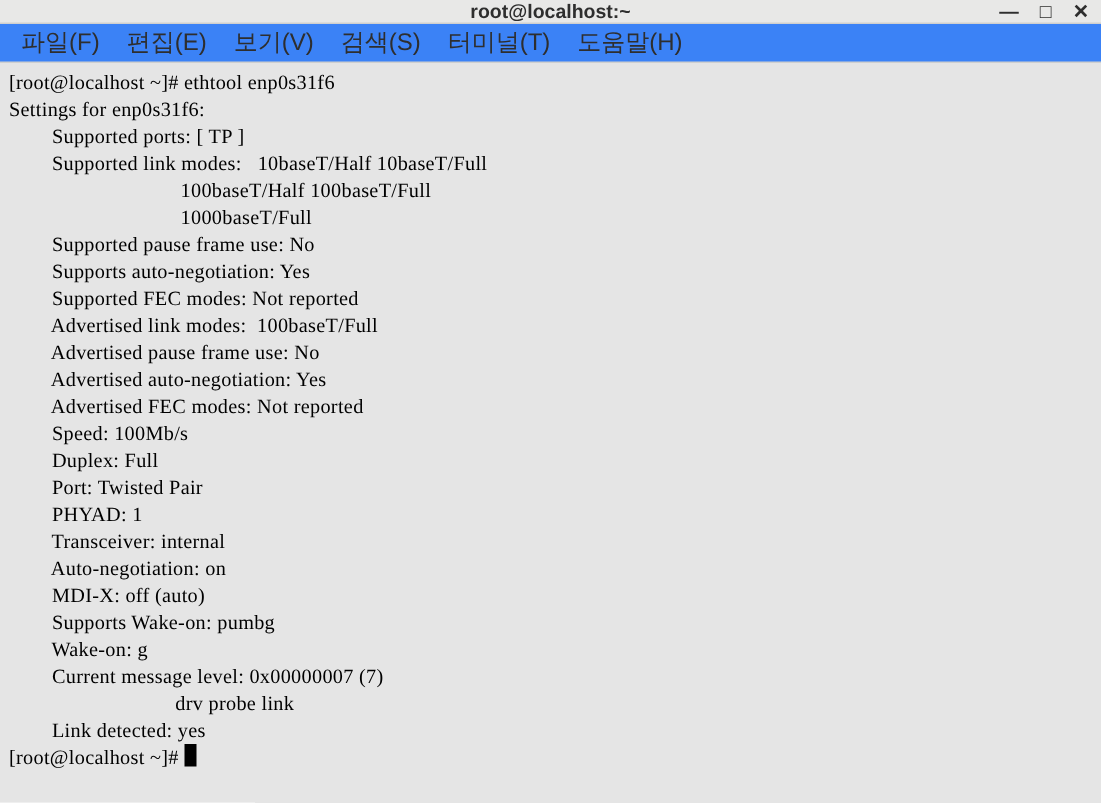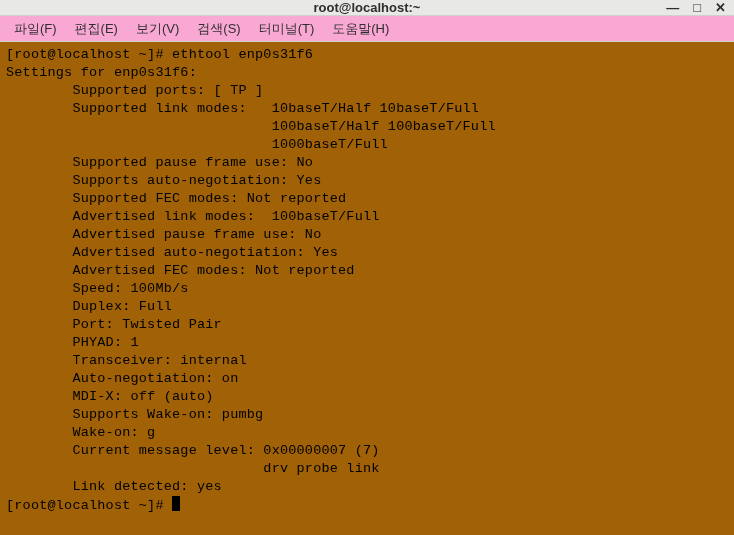--- a/index.html
+++ b/index.html
@@ -27,38 +27,38 @@
   .titlebar .controls {
     position: absolute;
     right: 8px;
     display: flex;
     gap: 14px;
     align-items: center;
   }
   .titlebar .controls span { font-size: 13px; color: #2e2e2e; cursor: pointer; }
   .menubar {
     height: 26px;
-    background: #f9a8d4;
+    background: #3b82f6;
     border-bottom: 1px solid #d0d0cf;
     display: flex;
     align-items: center;
     padding: 0 6px;
     gap: 2px;
-    font-size: 13px;
+    font-size: 16px;
     color: #2e2e2e;
   }
   .menubar .menu-item {
     padding: 4px 8px;
     cursor: pointer;
   }
   .terminal {
     flex: 1;
-    background: #a16207;
+    background: #e5e5e5;
     color: #000;
-    font-family: Liberation Mono, monospace;
+    font-family: Liberation Serif, serif;
     font-size: 13.5px;
     line-height: 18px;
     padding: 4px 6px;
     white-space: pre;
     overflow: hidden;
     letter-spacing: 0.2px;
   }
   .cursor {
     display: inline-block;
     width: 8px;

